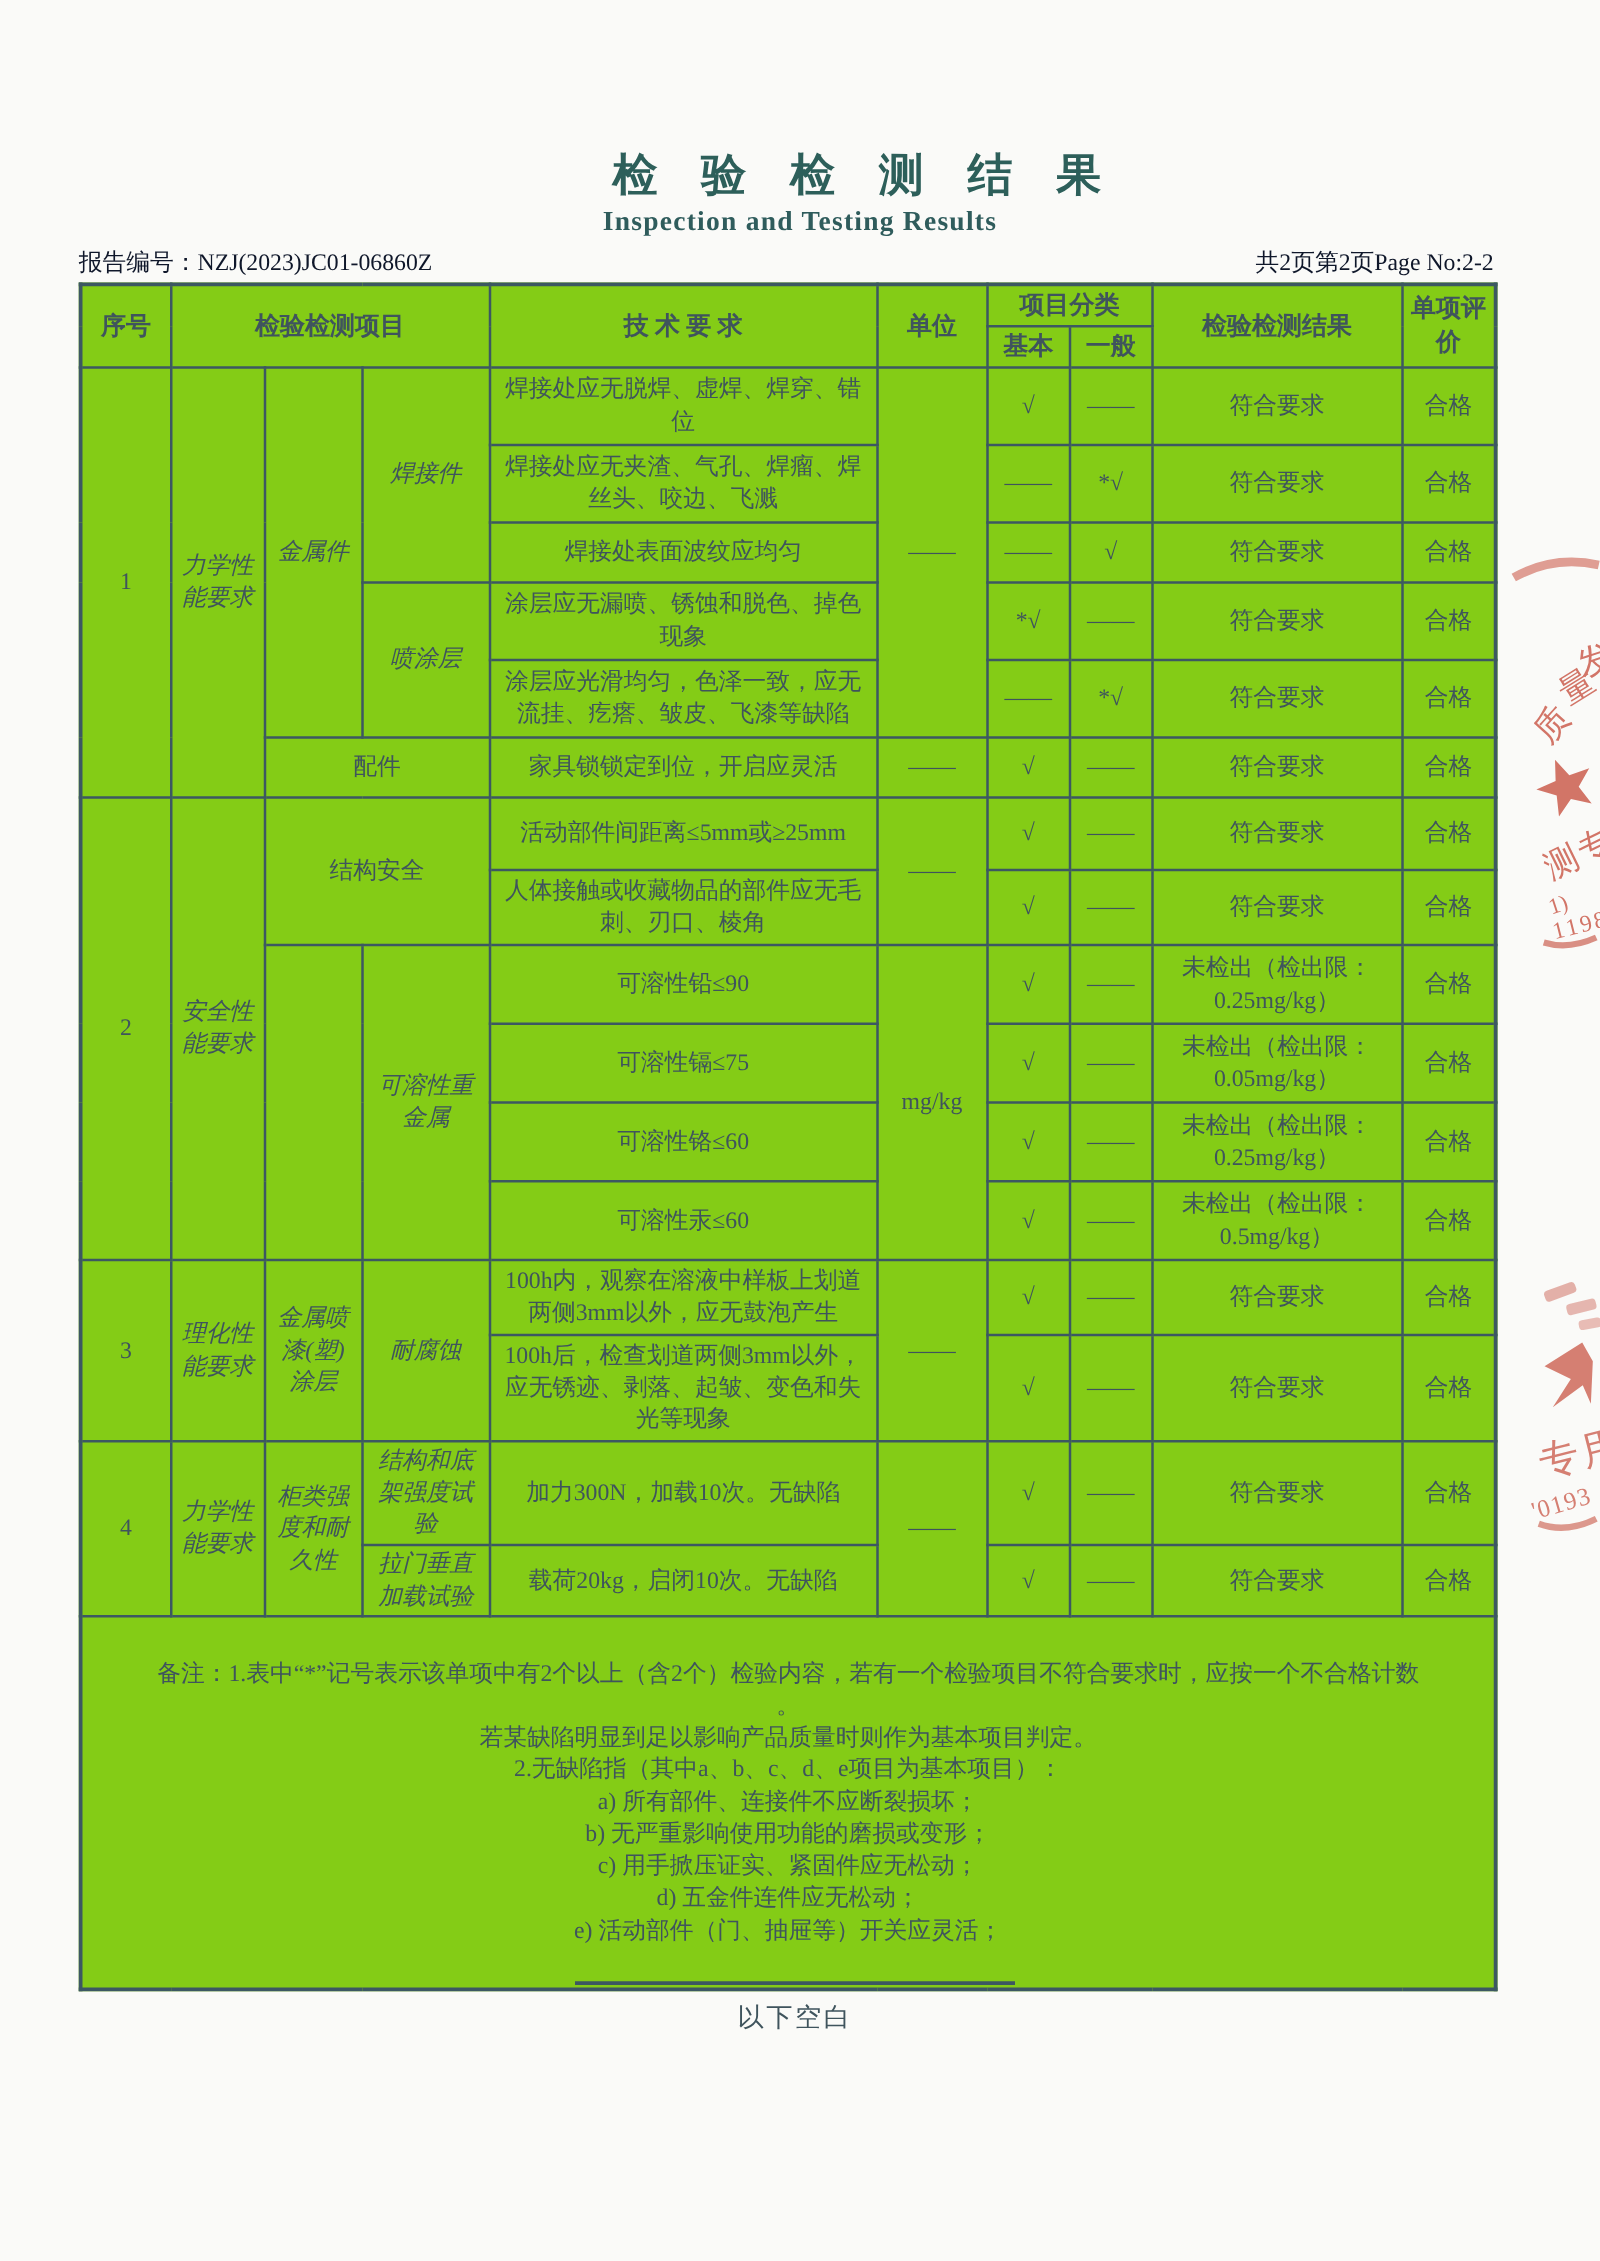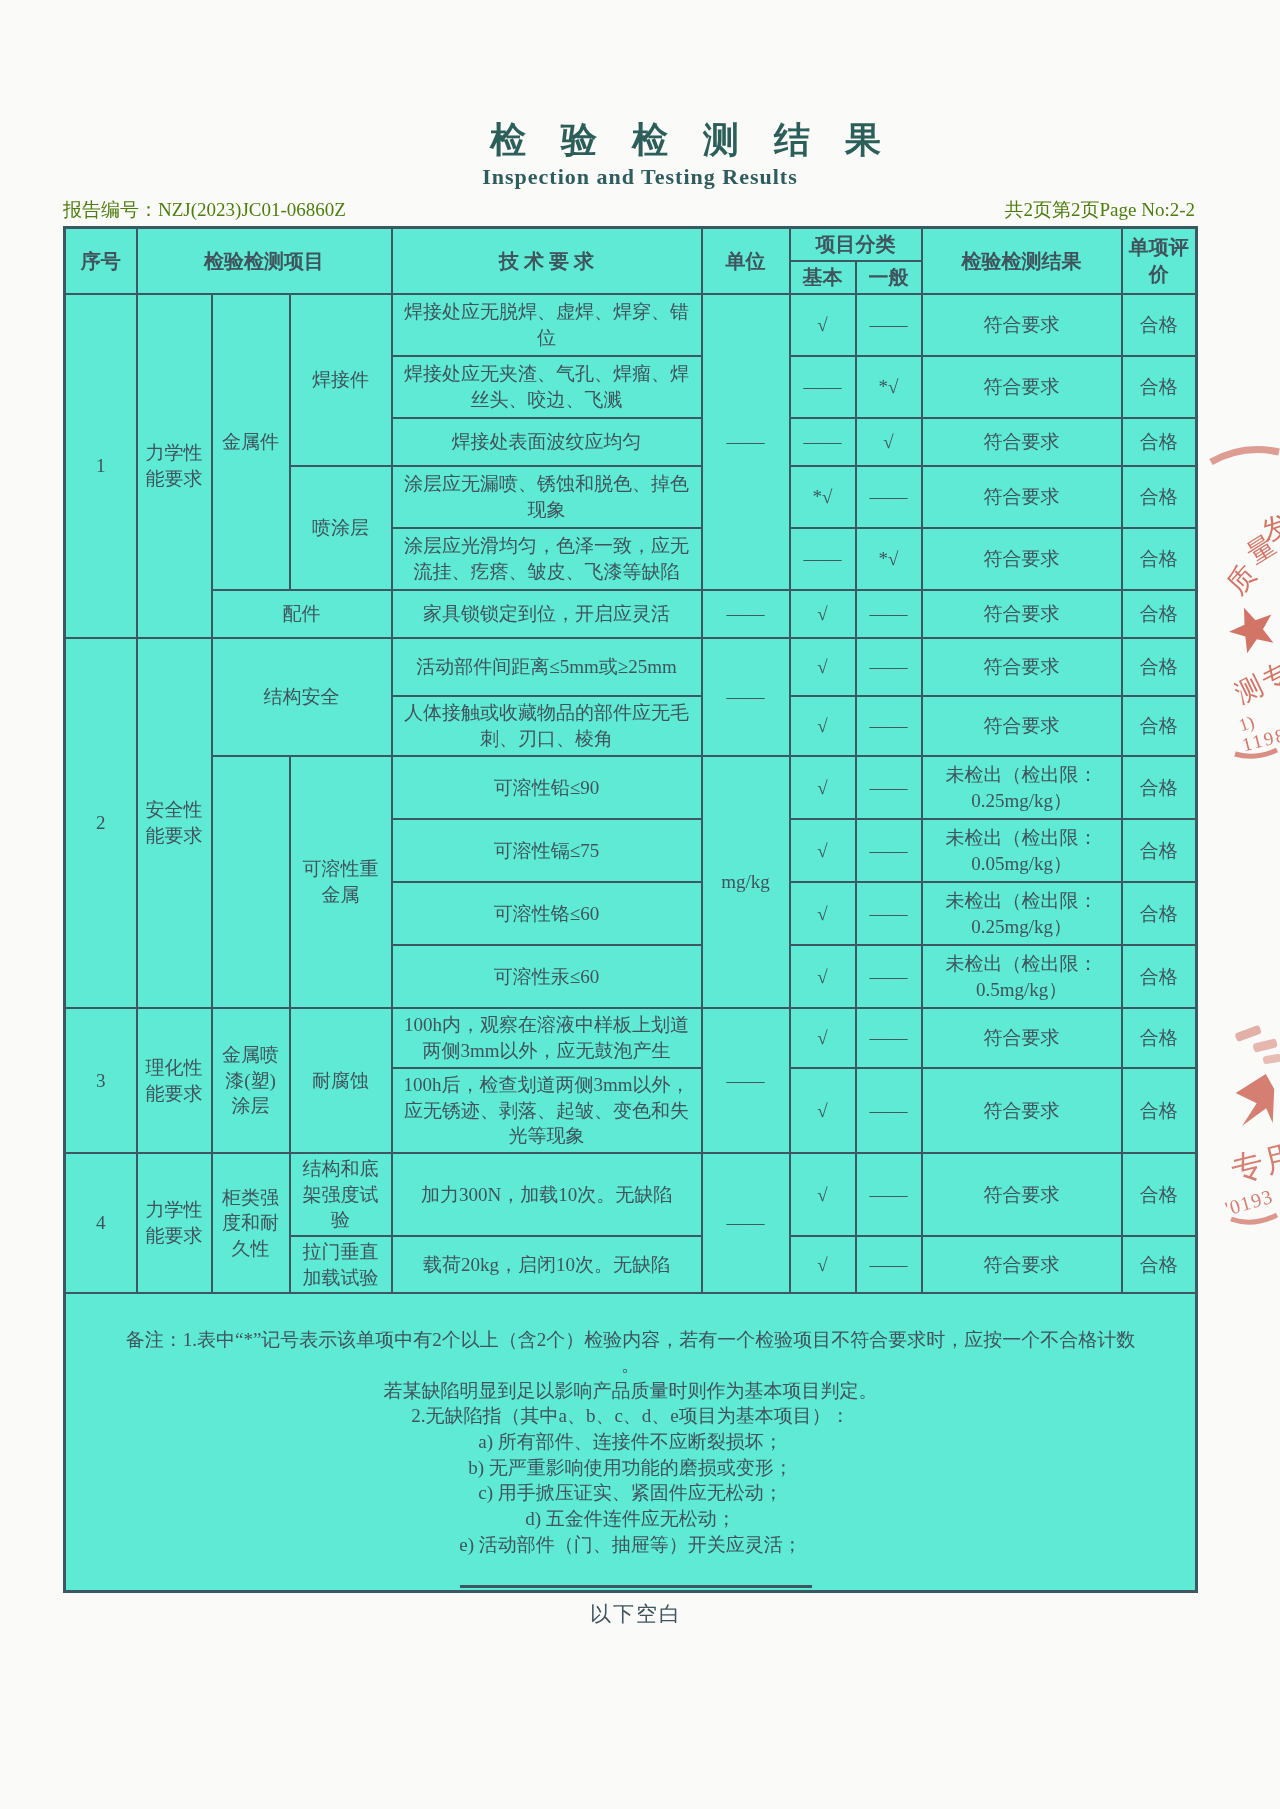--- a/index.html
+++ b/index.html
@@ -13,37 +13,37 @@
     position:absolute;top:116px;left:16px;width:100%;text-align:center;
     font-size:36px;font-weight:bold;color:#2d5f5a;letter-spacing:13px;margin-left:36px;
   }
   .page-subtitle{
     position:absolute;top:164px;left:0;width:100%;text-align:center;
     font-size:22px;font-weight:bold;color:#2f5c5c;letter-spacing:1px;
   }
   .meta-row{
     position:absolute;top:197px;left:63px;width:1132px;
     display:flex;justify-content:space-between;
-    font-size:19px;color:#4d7c0f;
+    font-size:19px;color:#0f172a;
   }
   table.results{
     position:absolute;top:226px;left:63px;width:1132px;
     border-collapse:collapse;table-layout:fixed;
     border:3px solid #3c5862;
-    background:#5eead4;
+    background:#84cc16;
   }
   table.results td, table.results th{
     border:2px solid #3c5862;
     padding:2px 6px;
     font-size:19px;text-align:center;vertical-align:middle;
     line-height:1.35;color:#3f545d;font-weight:normal;
     overflow:hidden;
   }
   table.results th{font-weight:bold;font-size:20px;}
-  td.bk{word-break:break-all;padding:2px 4px;}
+  td.bk{word-break:break-all;padding:2px 4px;font-style:italic;}
   td.req{padding:2px 8px;border-radius:18px;}
   td.remarks{
     text-align:left;vertical-align:top;padding:8px 12px;
     font-size:19px;line-height:30px;
   }
   .footer-rule{
     position:absolute;top:1585px;left:460px;width:352px;height:3px;
     background:#3c5862;
   }
   .footer-blank{

